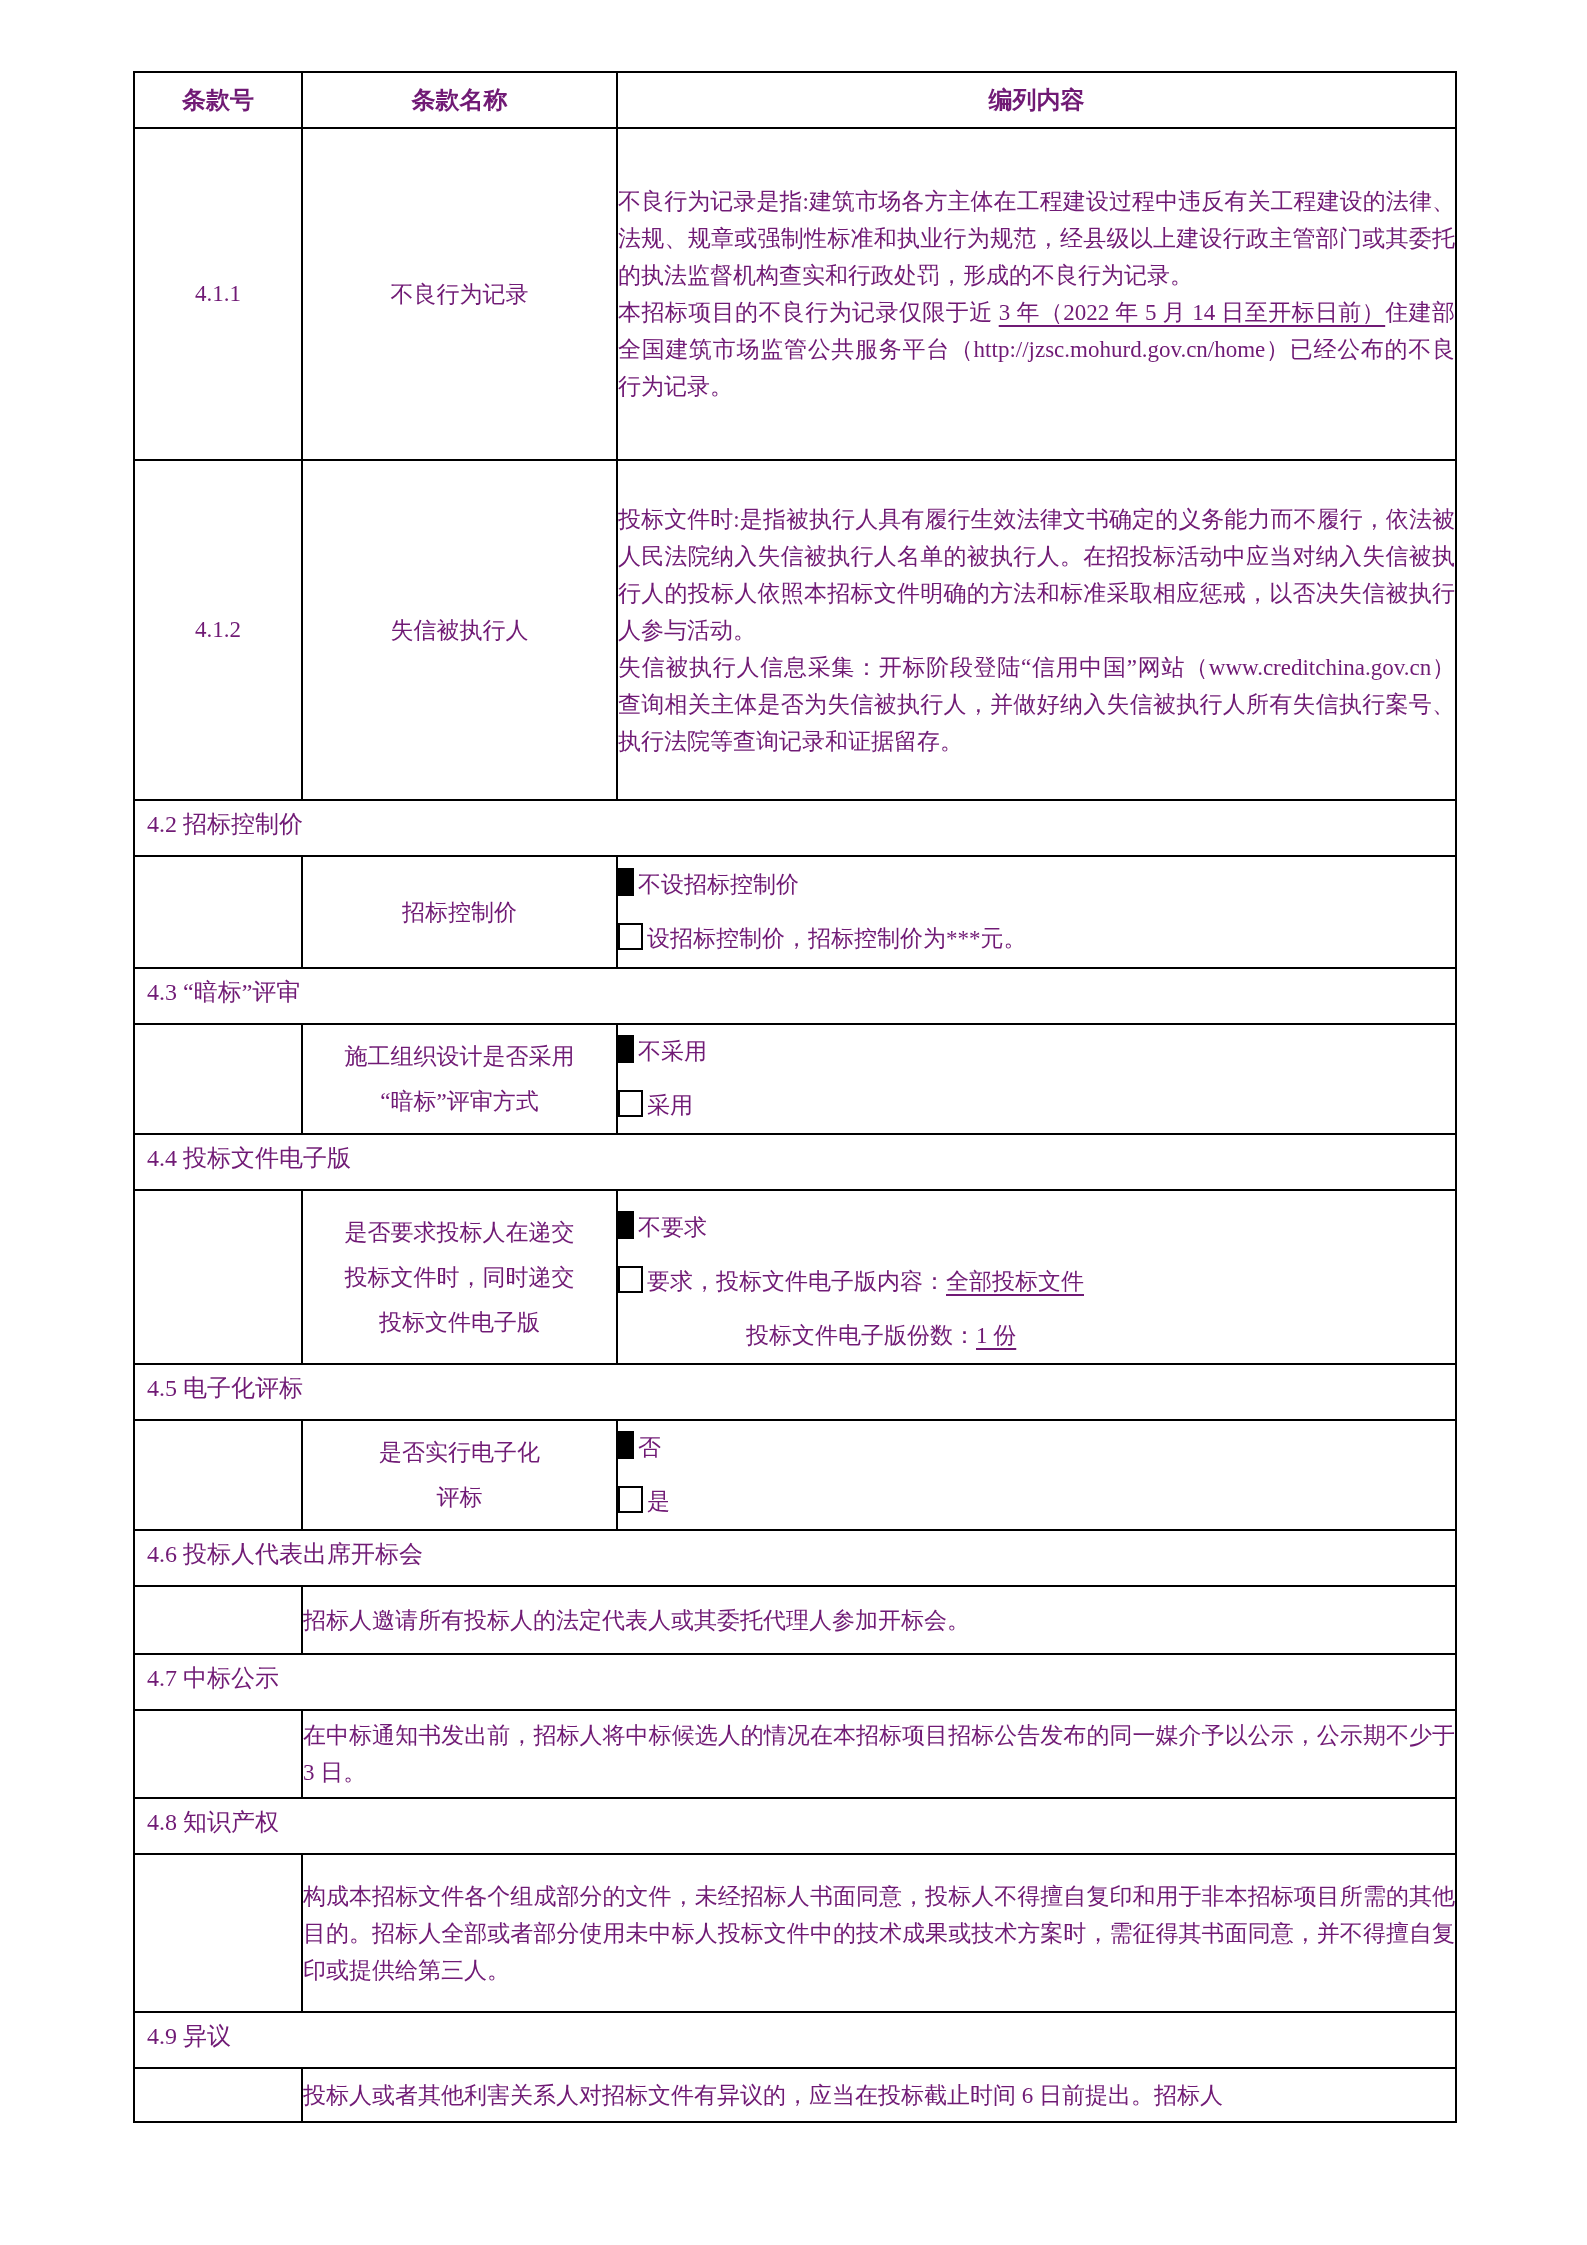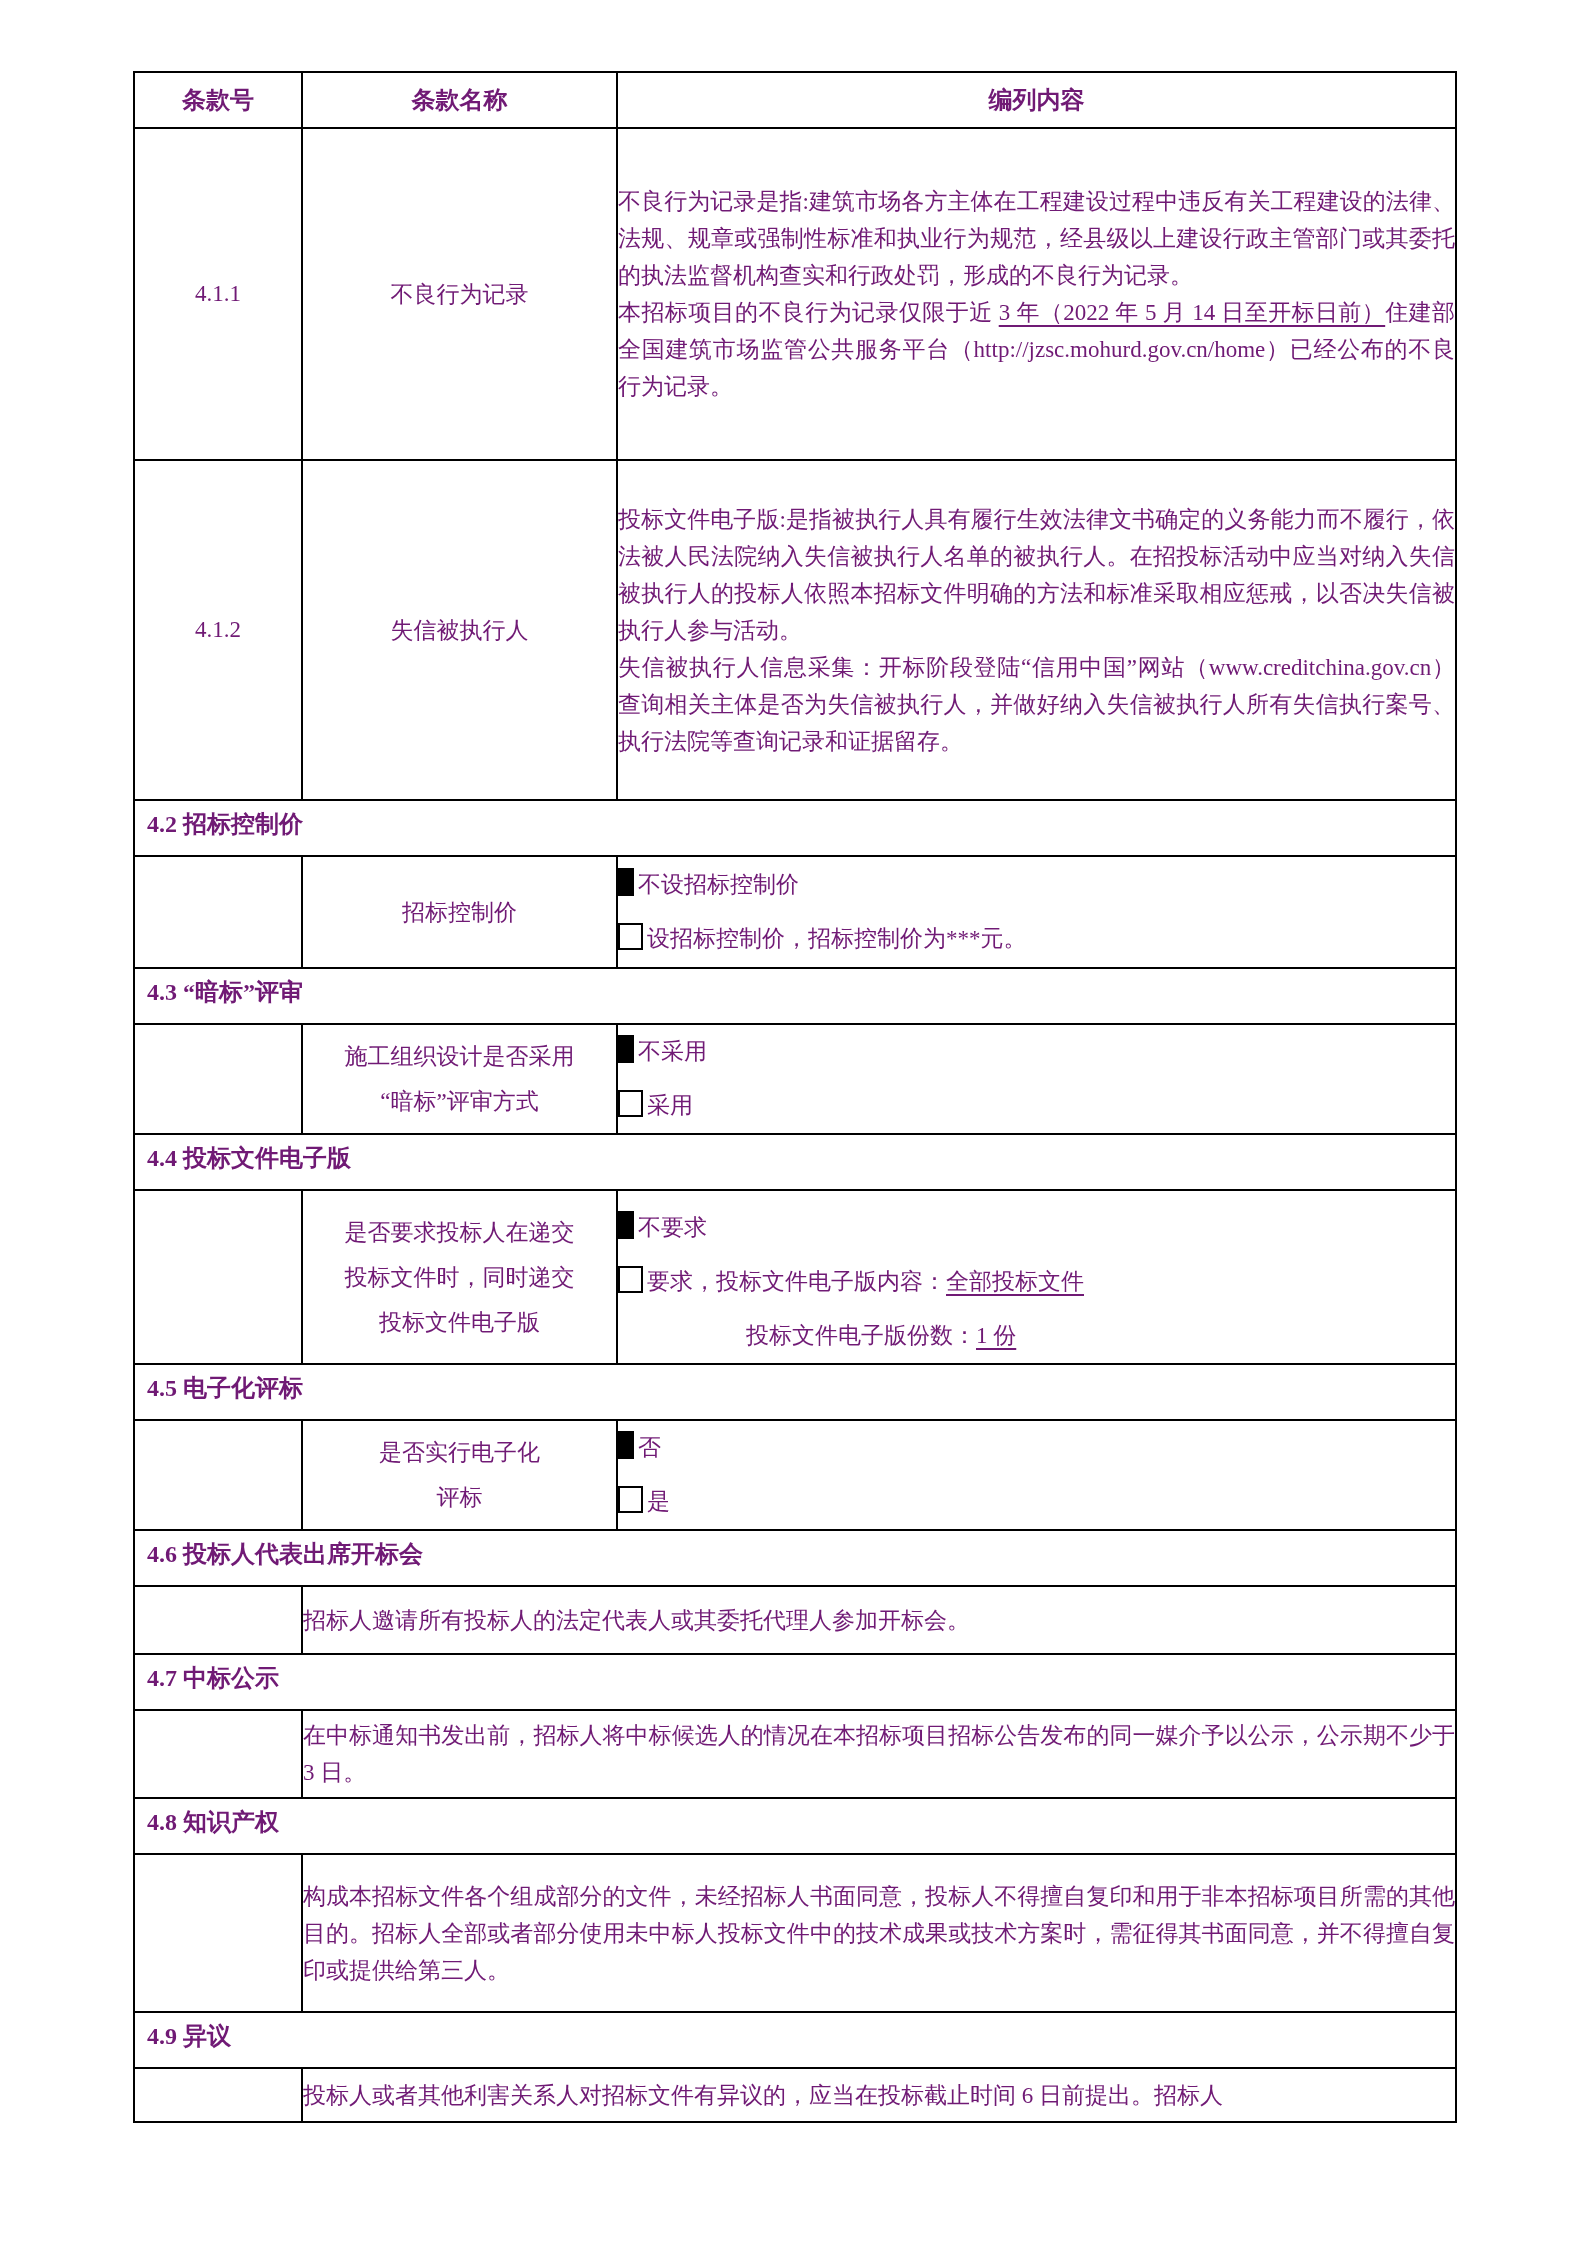--- a/index.html
+++ b/index.html
@@ -72,21 +72,21 @@
     font-size: 23px;
     line-height: 37px;
     vertical-align: middle;
     text-align: justify;
     padding: 12px 18px 12px 17px;
   }
   td.cell-content .para { margin: 0; }
 
   tr.r-sec td {
     font-size: 24px;
-    font-weight: bold;
+    font-weight: normal;
     vertical-align: middle;
     padding: 0 0 8px 12px;
     text-align: left;
   }
 
   td.cell-opts {
     font-size: 23px;
     vertical-align: middle;
     padding: 6px 16px 6px 16px;
     text-align: left;
@@ -150,21 +150,21 @@
       <td class="cell-content">
         <div class="para">不良行为记录是指:建筑市场各方主体在工程建设过程中违反有关工程建设的法律、法规、规章或强制性标准和执业行为规范，经县级以上建设行政主管部门或其委托的执法监督机构查实和行政处罚，形成的不良行为记录。</div>
         <div class="para"><span>本招标项目的不良行为记录仅限于近 </span><span class="u">3 年（2022 年 5 月 14 日至开标日前）</span><span>住建部全国建筑市场监管公共服务平台（http://jzsc.mohurd.gov.cn/home）已经公布的不良行为记录。</span></div>
       </td>
     </tr>
 
     <tr class="r-412">
       <td class="cell-no">4.1.2</td>
       <td class="cell-name">失信被执行人</td>
       <td class="cell-content">
-        <div class="para">投标文件电子版:是指被执行人具有履行生效法律文书确定的义务能力而不履行，依法被人民法院纳入失信被执行人名单的被执行人。在招投标活动中应当对纳入失信被执行人的投标人依照本招标文件明确的方法和标准采取相应惩戒，以否决失信被执行人参与活动。</div>
+        <div class="para">投标文件时:是指被执行人具有履行生效法律文书确定的义务能力而不履行，依法被人民法院纳入失信被执行人名单的被执行人。在招投标活动中应当对纳入失信被执行人的投标人依照本招标文件明确的方法和标准采取相应惩戒，以否决失信被执行人参与活动。</div>
         <div class="para">失信被执行人信息采集：开标阶段登陆“信用中国”网站（www.creditchina.gov.cn）查询相关主体是否为失信被执行人，并做好纳入失信被执行人所有失信执行案号、执行法院等查询记录和证据留存。</div>
       </td>
     </tr>
 
     <tr class="r-sec">
       <td colspan="3">4.2 招标控制价</td>
     </tr>
     <tr class="r-42c">
       <td class="cell-no"></td>
       <td class="cell-name">

